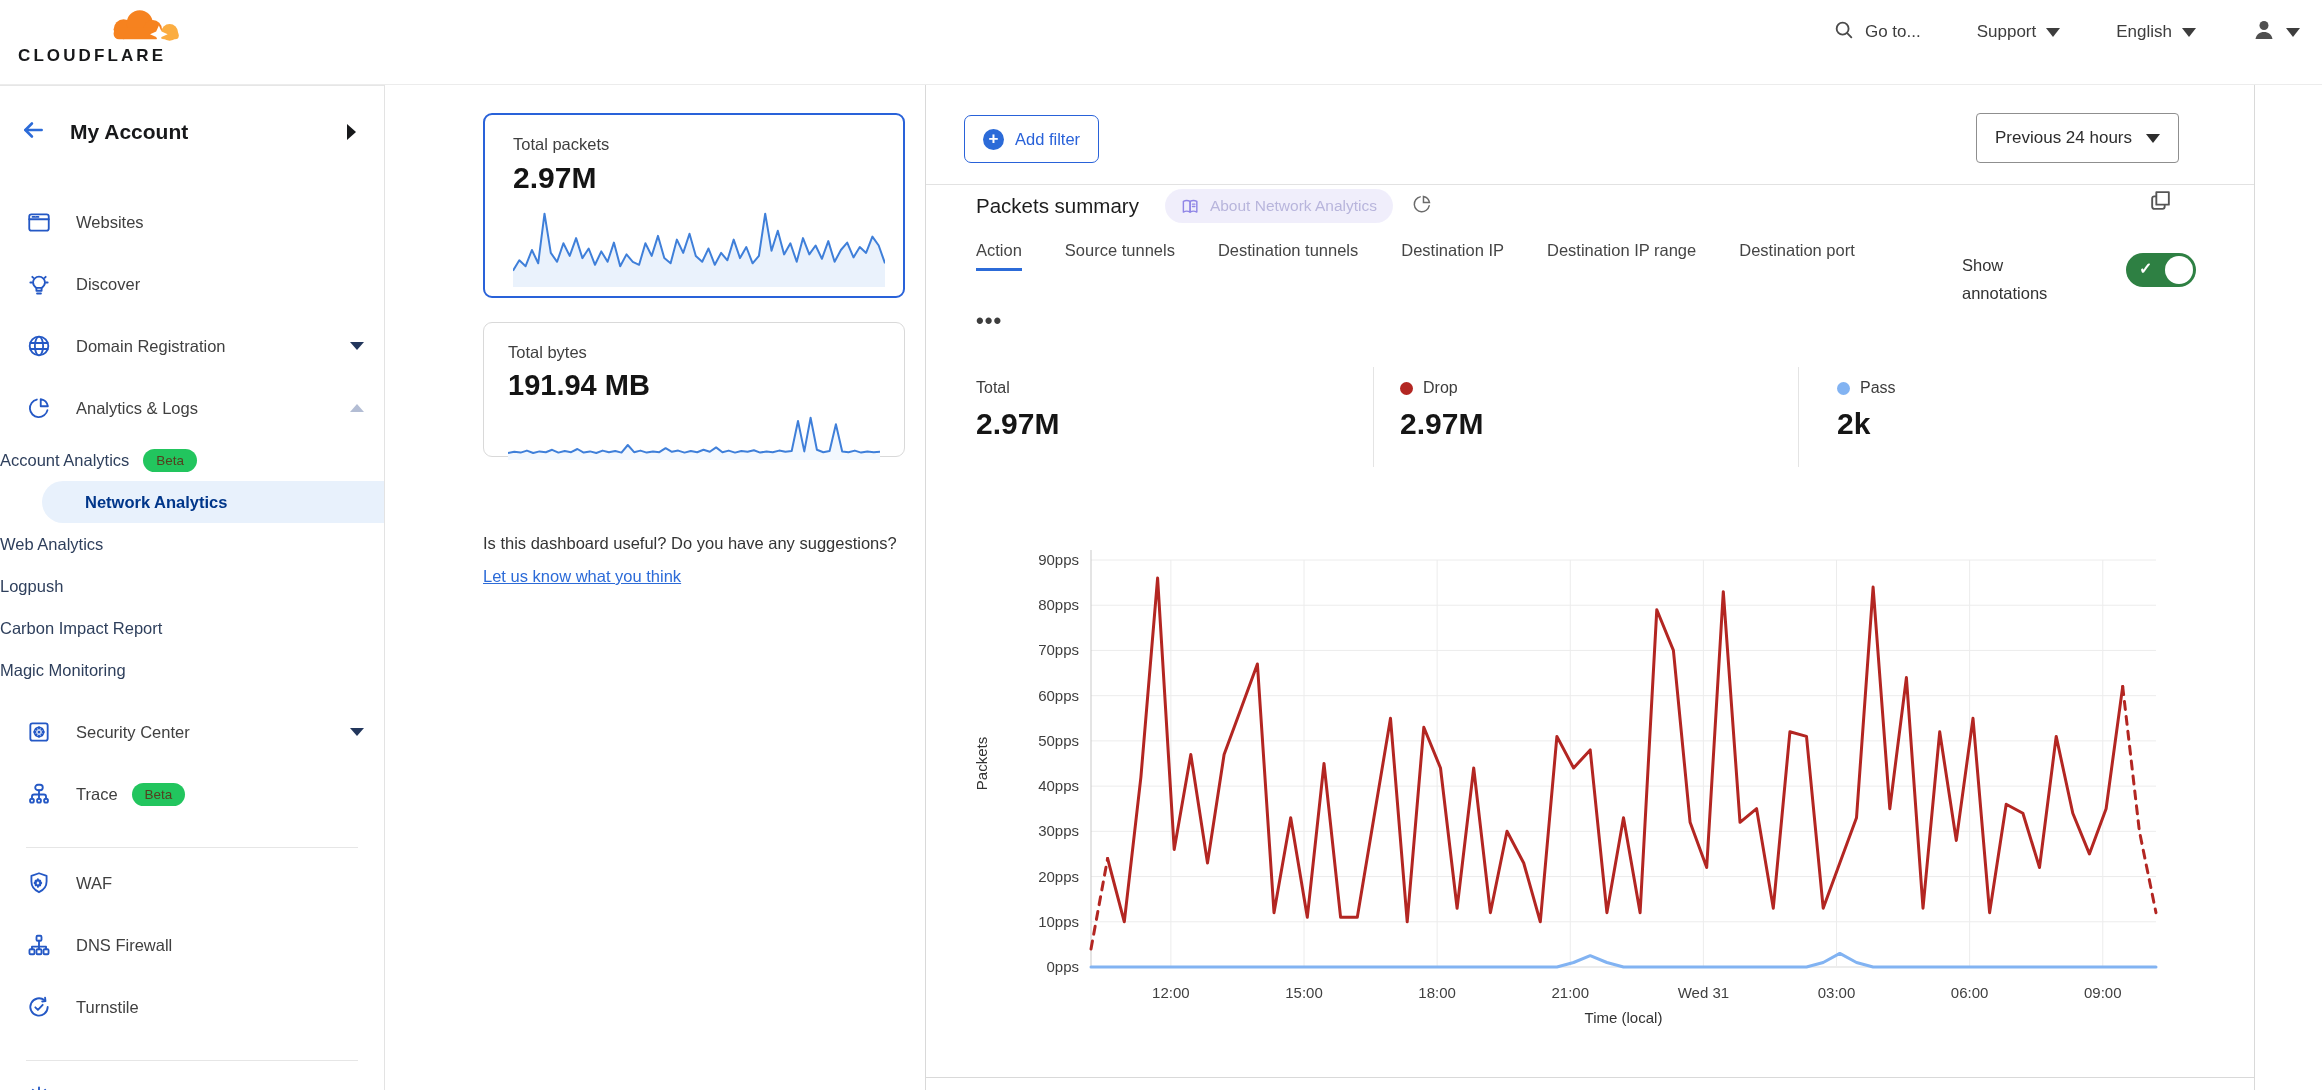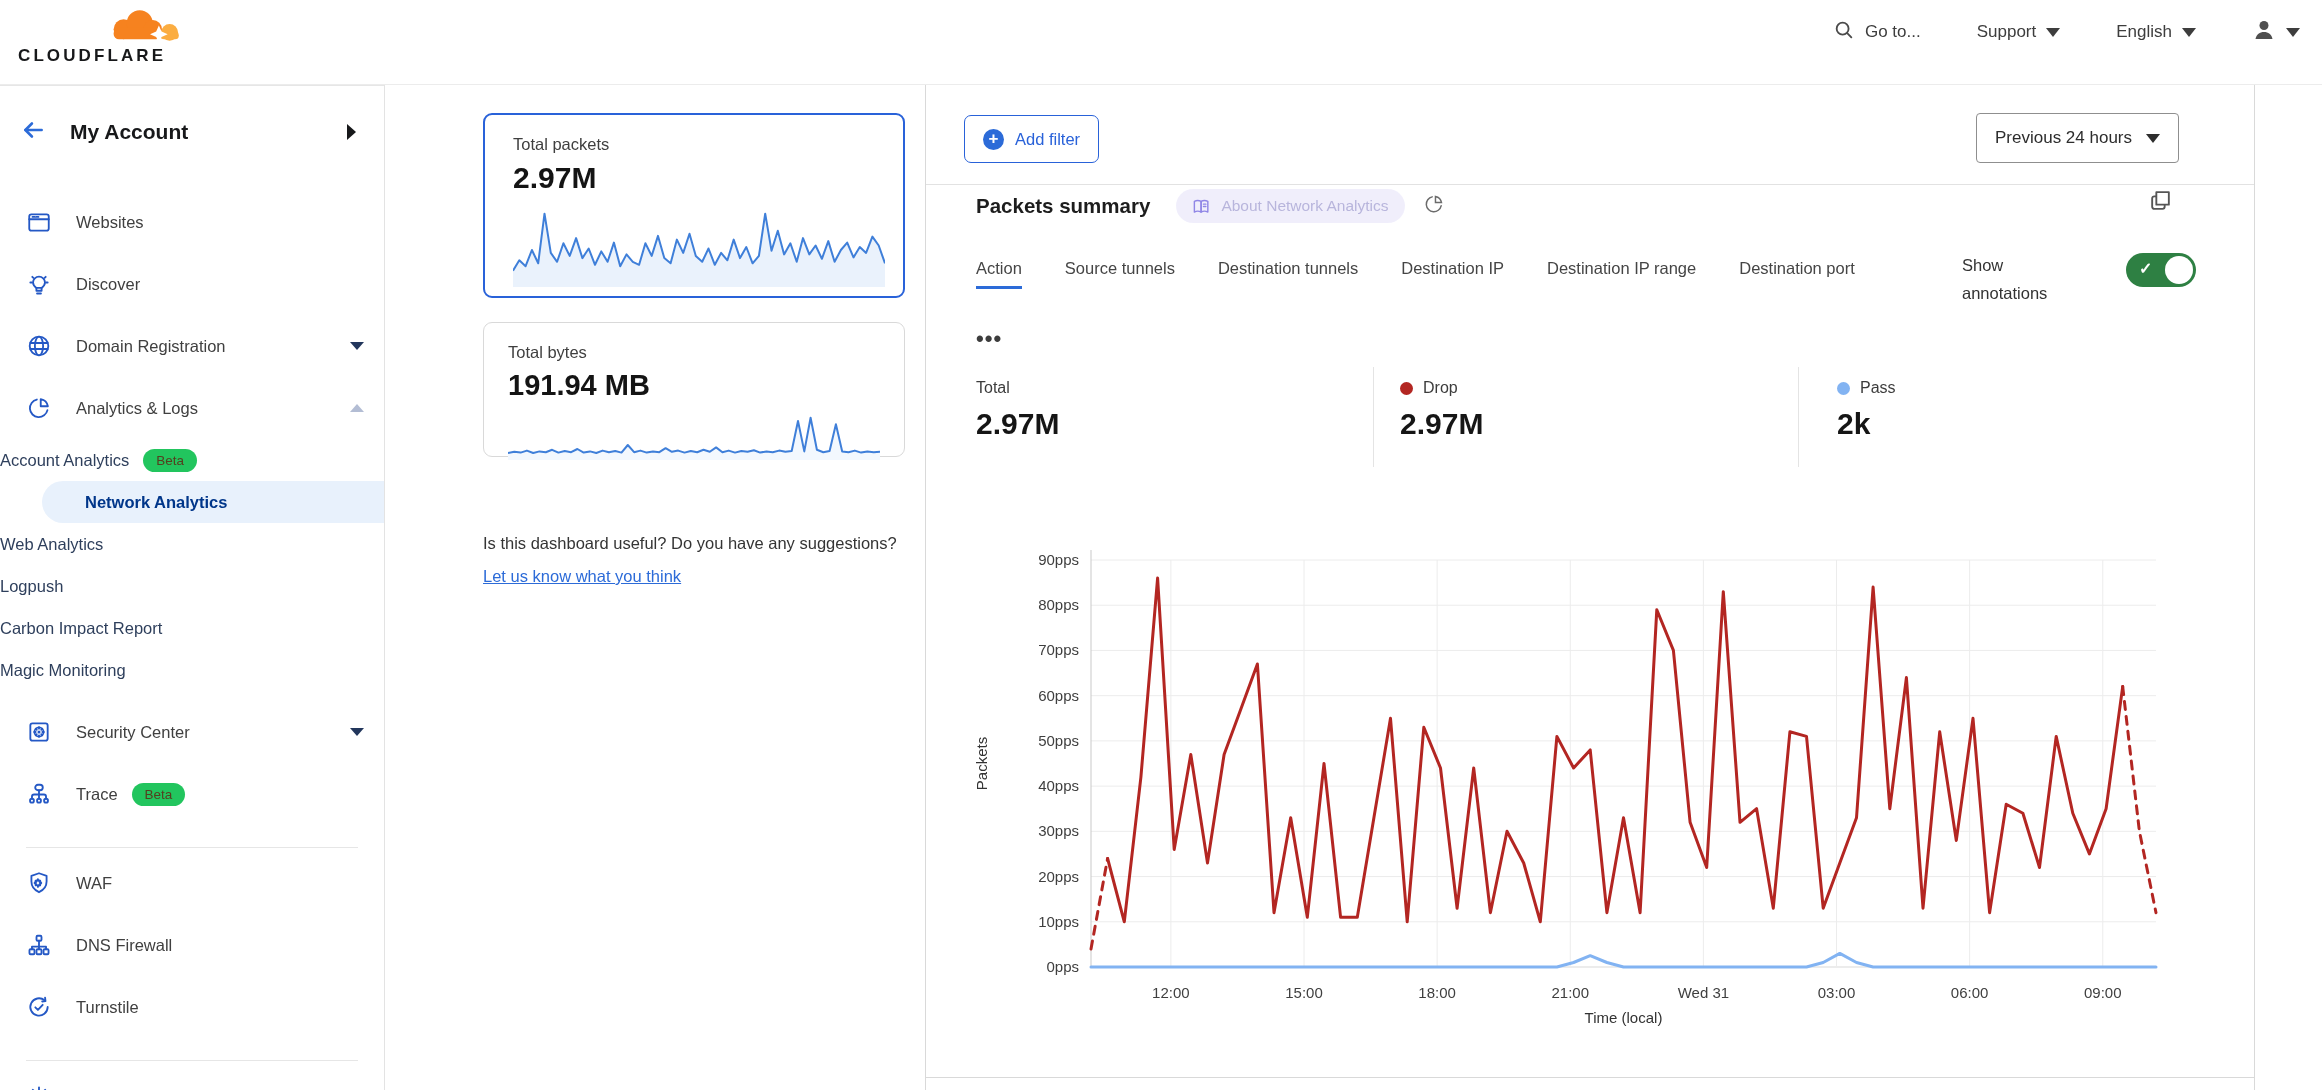--- a/index.html
+++ b/index.html
@@ -53,30 +53,30 @@
 
   
   .main-panel { position:absolute; left:925px; top:85px; width:1330px; height:1005px; background:#fff; border-left:1px solid #d9d9d9; border-right:1px solid #d9d9d9; }
   .toolbar { position:absolute; left:0; top:0; width:100%; height:100px; border-bottom:1px solid #e2e2e2; }
   .add-filter { position:absolute; left:38px; top:30px; height:48px; padding:0 18px; display:flex; align-items:center; gap:11px; border:1px solid #2962d9; border-radius:7px; background:#fff; color:#2962d9; font-size:16.5px; cursor:pointer; }
   .plus-circle { width:21px; height:21px; border-radius:50%; background:#2c6bd8; color:#fff; font-size:17px; line-height:20px; text-align:center; font-weight:bold; }
   .time-range { position:absolute; left:1050px; top:28px; height:50px; padding:0 18px; display:flex; align-items:center; gap:14px; border:1px solid #8f8f8f; border-radius:4px; background:#fff; font-size:17px; color:#2d2d2d; cursor:pointer; }
   .time-range .caret-down { border-top-color:#2d2d2d; }
 
   .panel-title-row { position:absolute; left:50px; top:104px; display:flex; align-items:center; }
-  .panel-title { font-size:20.5px; font-weight:bold; color:#1d1d1d; }
+  .panel-title { font-size:20.5px; font-weight:normal; color:#1d1d1d; }
   .about-pill { margin-left:26px; height:34px; display:flex; align-items:center; gap:10px; background:#edebfb; border-radius:17px; padding:0 16px; opacity:.8; cursor:pointer; }
   .about-pill svg { width:19px; height:19px; stroke:#7568e0; fill:none; stroke-width:1.8; stroke-linejoin:round; stroke-linecap:round; }
   .about-pill span { font-size:15.5px; color:#a7a3d4; }
   .pie-mini { margin-left:18px; cursor:pointer; }
   .pie-mini svg { width:22px; height:22px; stroke:#6b6b6b; fill:none; stroke-width:1.6; stroke-linecap:round; }
   .expand-icon { position:absolute; left:1222px; top:103px; cursor:pointer; }
   .expand-icon svg { width:25px; height:25px; stroke:#555; fill:none; stroke-width:1.8; stroke-linejoin:round; }
 
-  .tabs { position:absolute; left:50px; top:174px; width:930px; display:flex; flex-wrap:wrap; column-gap:27px; row-gap:14px;gap:43px; }
+  .tabs { position:absolute; left:50px; top:156px; width:930px; display:flex; flex-wrap:wrap; column-gap:27px; row-gap:14px;gap:43px; }
   .tab { font-size:16.5px; color:#454545; padding-bottom:11px; position:relative; cursor:pointer; white-space:nowrap; }
   .tab.active::after { content:""; position:absolute; left:0; right:0; bottom:0; height:3px; background:#2c6bd8; }
   .more-tabs { font-size:22px; font-weight:900; color:#3d3d3d; line-height:14px; letter-spacing:1px; cursor:pointer; }
 
   .show-ann { position:absolute; left:1036px; top:166px; width:122px; font-size:16.5px; color:#333; line-height:28px; }
   .toggle { position:absolute; left:1200px; top:168px; width:70px; height:34px; border-radius:17px; background:#2e8043; cursor:pointer; }
   .toggle .check { position:absolute; left:13px; top:6px; color:#fff; font-size:16px; font-weight:bold; }
   .toggle .knob { position:absolute; right:3px; top:3px; width:28px; height:28px; border-radius:50%; background:#fff; }
 
   .stats { position:absolute; left:0; top:282px; width:100%; height:100px; display:flex; }

